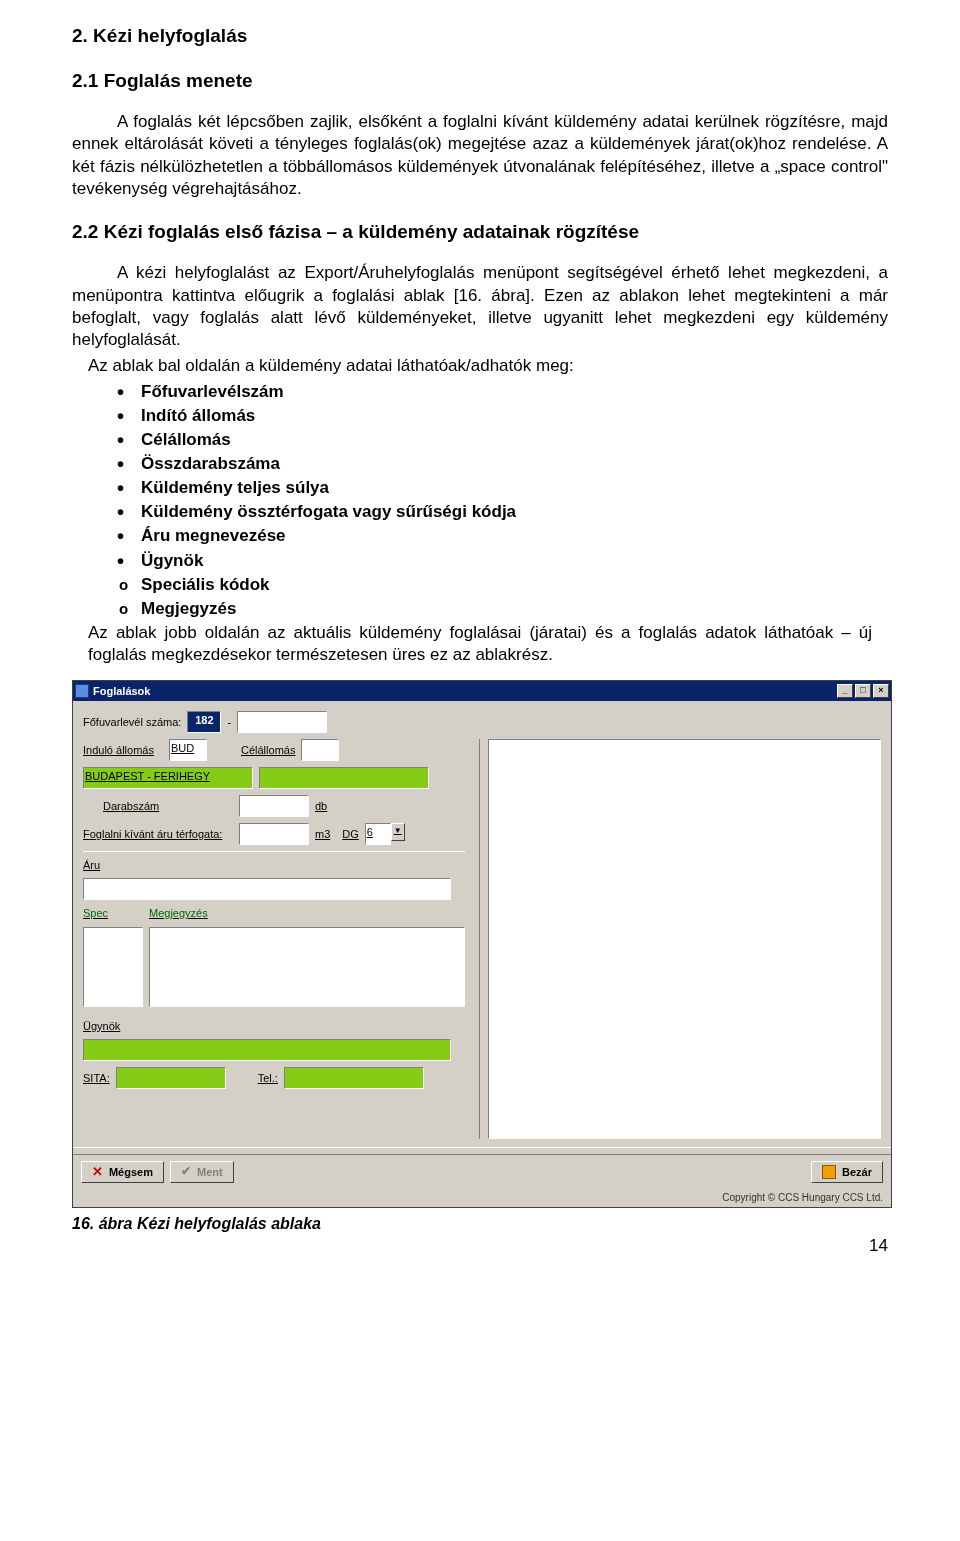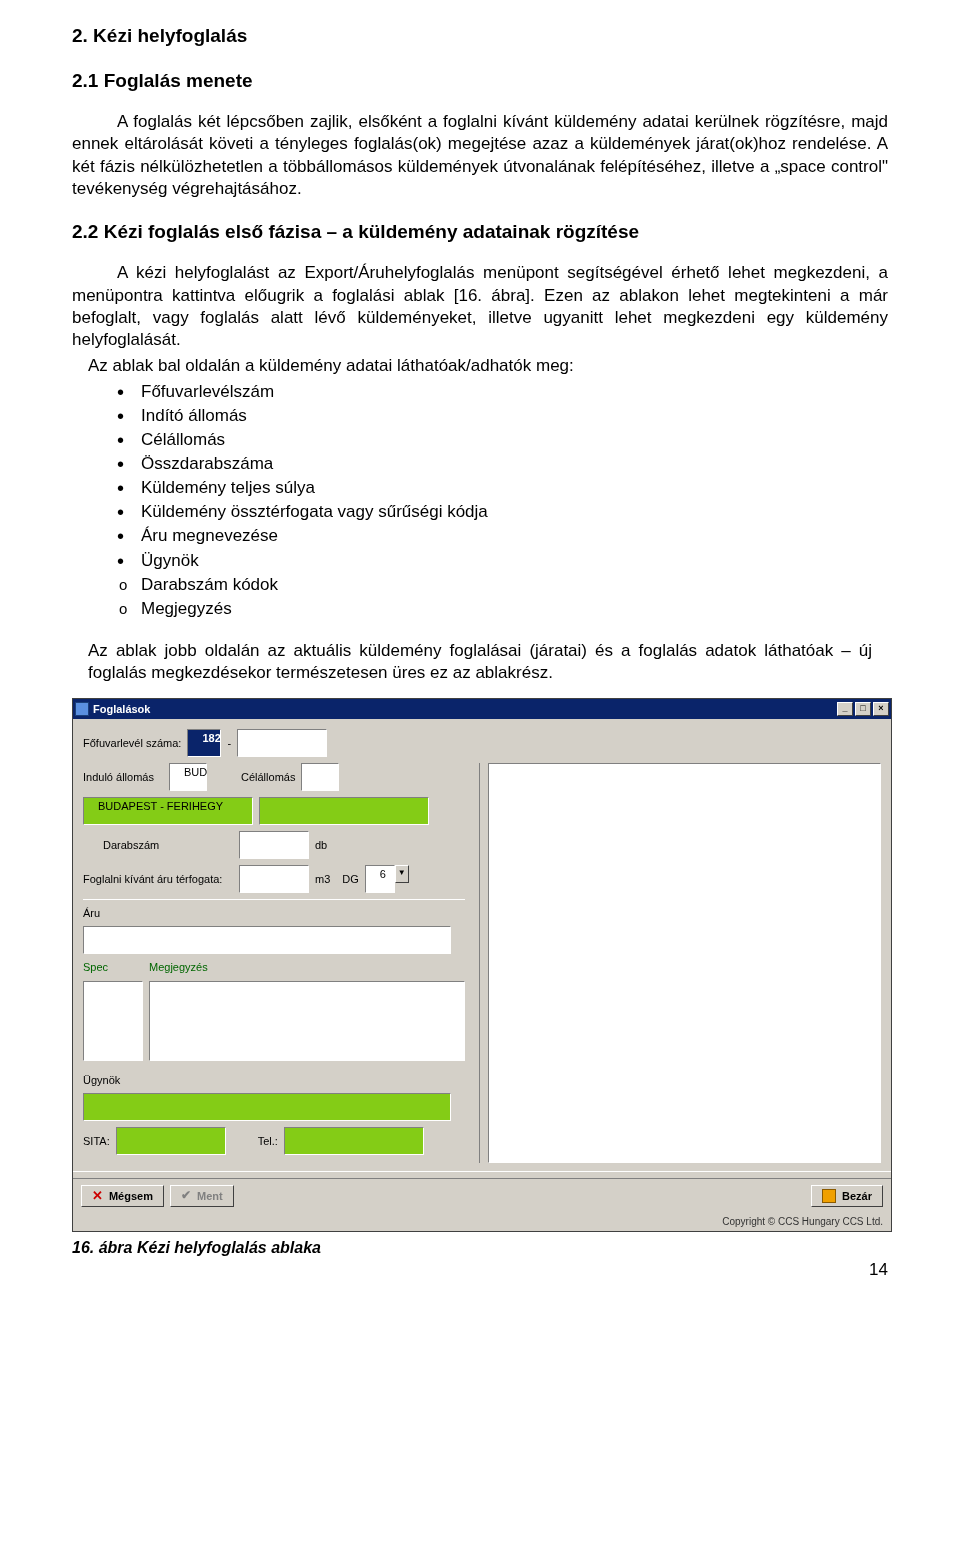--- a/index.html
+++ b/index.html
@@ -9,21 +9,21 @@
     color: #000;
     width: 960px;
     padding: 24px 72px 40px 72px;
     font-size: 17px;
     line-height: 1.3;
   }
   h2.doc-heading { font-weight: bold; font-size: 19px; margin-bottom: 20px; }
   h3.doc-subheading { font-weight: bold; font-size: 19px; margin: 20px 0 18px; }
   p.body-para { margin: 0 0 4px; text-align: justify; text-indent: 45px; }
   p.body-para-noindent { margin: 0 16px 4px; text-align: justify; }
-  ul.bullets { list-style: none; margin: 2px 0 20px 45px; }
+  ul.bullets { list-style: none; margin: 2px 0 2px 45px; font-weight: bold; }
   ul.bullets li { position: relative; padding-left: 24px; margin-bottom: 2px; }
   ul.bullets li::before { content: "•"; position: absolute; left: 0; top: -2px; font-size: 20px; }
   ul.bullets li.open-bullet::before { content: "o"; font-size: 15px; top: 1px; left: 2px; }
   p.caption { font-style: italic; font-weight: bold; text-align: left; font-size: 16px; margin-top: 6px; }
   .page-number { text-align: right; font-size: 17px; }
 
   
   .app-wrap { margin: 14px auto 0; width: 820px; }
   .app {
     font-family: Tahoma, Arial, sans-serif;
@@ -47,21 +47,21 @@
     width: 16px; height: 14px; background: #d4d0c8;
     border: 1px solid #fff; border-right-color: #404040; border-bottom-color:#404040;
     font-size: 9px; line-height: 11px; text-align: center; color: #000; font-weight: bold;
   }
   .form-area { padding: 10px 10px 2px 10px; }
   .row { display: flex; align-items: center; margin-bottom: 6px; gap: 6px; }
   .lbl { font-size: 11px; }
   .lbl.green { color: #006600; }
   .inp {
     background: #fff; border: 1px solid #808080; border-right-color:#fff; border-bottom-color:#fff;
-    height: 28px; padding: 1px 14px; font-size: 11px;
+    height: 22px; padding: 1px 1px; font-size: 11px;
   }
   .inp.ro { background: #84cc16; }
   .inp.dark { background: #0a246a; color:#fff; font-weight: bold; text-align:center; }
   .divider-v { width: 1px; background: #ffffff; border-left: 1px solid #808080; align-self: stretch; margin: 0 8px 0 14px; }
   .big-pane {
     flex: 1;
     background: #fff;
     border: 1px solid #808080; border-right-color:#fff; border-bottom-color:#fff;
     min-height: 400px;
   }
@@ -106,21 +106,21 @@
 
 <ul class="bullets">
   <li>Főfuvarlevélszám</li>
   <li>Indító állomás</li>
   <li>Célállomás</li>
   <li>Összdarabszáma</li>
   <li>Küldemény teljes súlya</li>
   <li>Küldemény össztérfogata vagy sűrűségi kódja</li>
   <li>Áru megnevezése</li>
   <li>Ügynök</li>
-  <li class="open-bullet">Darabszám kódok</li>
+  <li class="open-bullet">Speciális kódok</li>
   <li class="open-bullet">Megjegyzés</li>
 </ul>
 
 <p class="body-para-noindent">Az ablak jobb oldalán az aktuális küldemény foglalásai (járatai) és a foglalás adatok láthatóak – új foglalás megkezdésekor természetesen üres ez az ablakrész.</p>
 
 <div class="app-wrap">
 <div class="app">
   <div class="titlebar">
     <span class="title-icon"></span>
     <span class="title-text">Foglalások</span>
@@ -133,21 +133,21 @@
 
   <div class="form-area">
 
     <div class="row">
       <span class="lbl">Főfuvarlevél száma:</span>
       <span class="inp dark" style="width:34px;">182</span>
       <span class="lbl">-</span>
       <span class="inp" style="width:90px;"></span>
     </div>
 
-    <div style="display:flex;">
+    <div style="display:flex;text-decoration:underline;">
 
       <div class="left-col">
         <div class="row">
           <span class="lbl" style="width:80px;">Induló állomás</span>
           <span class="inp" style="width:38px;">BUD</span>
           <span style="width:22px;"></span>
           <span class="lbl">Célállomás</span>
           <span class="inp" style="width:38px;"></span>
         </div>
         <div class="row">

